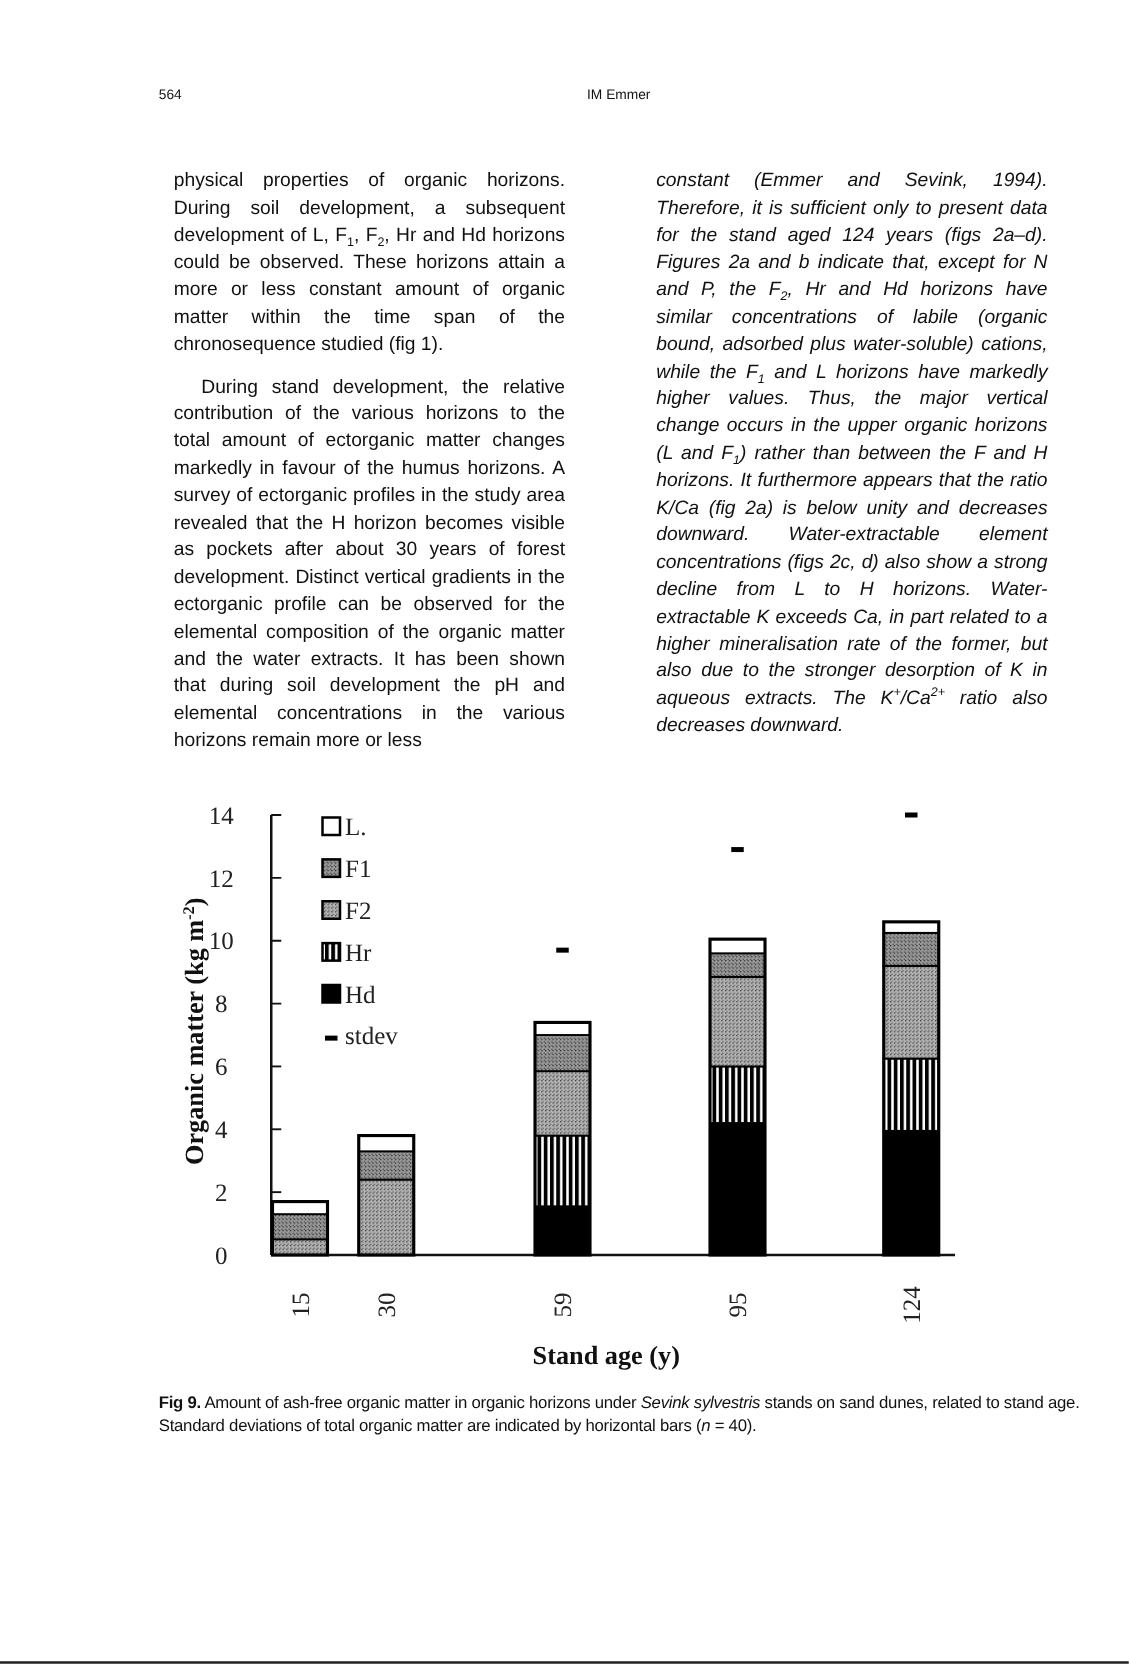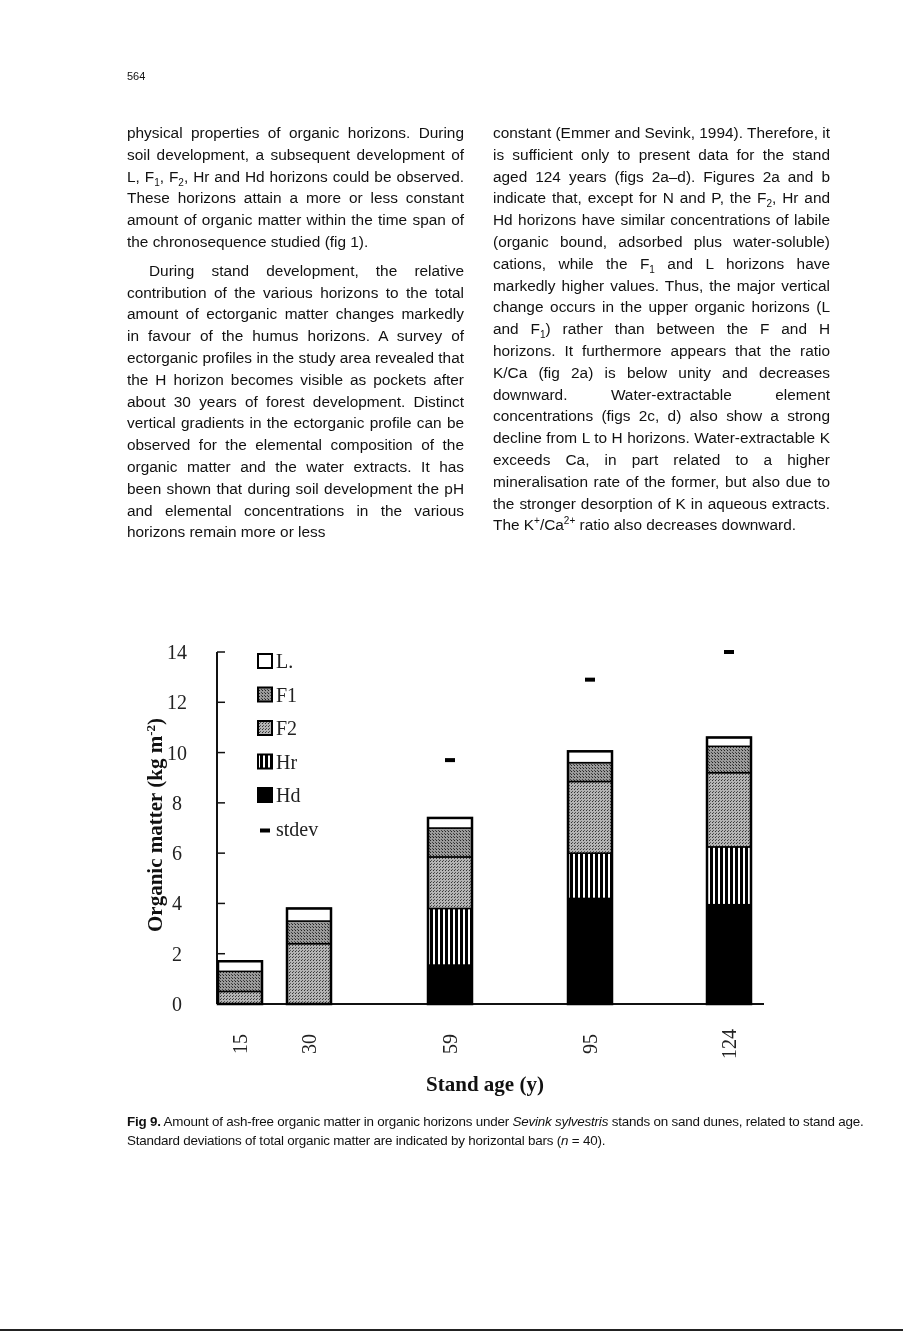--- a/index.html
+++ b/index.html
@@ -4,36 +4,37 @@
 <style>
   html, body { margin: 0; padding: 0; background: #ffffff; }
   body { width: 903px; height: 1331px; position: relative; overflow: hidden;
          font-family: "Liberation Sans", sans-serif; color: #111; }
   .runhead { position: absolute; top: 70px; left: 127px; width: 736px; height: 20px; font-size: 11px; }
   .runhead .pg { position: absolute; left: 0; top: 0; }
   .runhead .auth { position: absolute; left: 0; right: 0; text-align: center; top: 0; }
   .col { position: absolute; top: 122px; width: 337px; font-size: 15.4px; line-height: 21.8px;
          text-align: justify; }
   .col.left { left: 127px; }
-  .col.right { left: 493px; }
-  .col p { margin: 0; }
+  .col.right { left: 513px; font-style: italic; }
+  .col p { margin: 12px; }
   .col p.indent { text-indent: 22px; margin-top: 7px; }
   sub, sup { font-size: 10px; line-height: 0; }
   .figure { position: absolute; left: 100px; top: 630px; width: 720px; height: 470px; }
   .figure svg { position: absolute; left: 0; top: 0; }
   .caption { position: absolute; left: 127px; top: 1112px; width: 740px; font-size: 13.4px;
              line-height: 19.4px; letter-spacing: -0.2px; }
   .caption b { font-weight: bold; }
   .bottom-rule { position: absolute; left: 0; right: 0; bottom: 0; height: 2px; background: #222; }
 </style>
 </head>
 <body>
 
 <div class="runhead">
   <span class="pg">564</span>
+  <span class="auth">IM Emmer</span>
 </div>
 
 <div class="col left">
   <p><span>physical properties of organic horizons. During soil development, a subsequent development of L, F</span><sub>1</sub><span>, F</span><sub>2</sub><span>, Hr and Hd horizons could be observed. These horizons attain a more or less constant amount of organic matter within the time span of the chronosequence studied (fig 1).</span></p>
   <p class="indent">During stand development, the relative contribution of the various horizons to the total amount of ectorganic matter changes markedly in favour of the humus horizons. A survey of ectorganic profiles in the study area revealed that the H horizon becomes visible as pockets after about 30 years of forest development. Distinct vertical gradients in the ectorganic profile can be observed for the elemental composition of the organic matter and the water extracts. It has been shown that during soil development the pH and elemental concentrations in the various horizons remain more or less</p>
 </div>
 
 <div class="col right">
   <p><span>constant (Emmer and Sevink, 1994). Therefore, it is sufficient only to present data for the stand aged 124 years (figs 2a–d). Figures 2a and b indicate that, except for N and P, the F</span><sub>2</sub><span>, Hr and Hd horizons have similar concentrations of labile (organic bound, adsorbed plus water-soluble) cations, while the F</span><sub>1</sub><span> and L horizons have markedly higher values. Thus, the major vertical change occurs in the upper organic horizons (L and F</span><sub>1</sub><span>) rather than between the F and H horizons. It furthermore appears that the ratio K/Ca (fig 2a) is below unity and decreases downward. Water-extractable element concentrations (figs 2c, d) also show a strong decline from L to H horizons. Water-extractable K exceeds Ca, in part related to a higher mineralisation rate of the former, but also due to the stronger desorption of K in aqueous extracts. The K</span><sup>+</sup><span>/Ca</span><sup>2+</sup><span> ratio also decreases downward.</span></p>
 </div>

